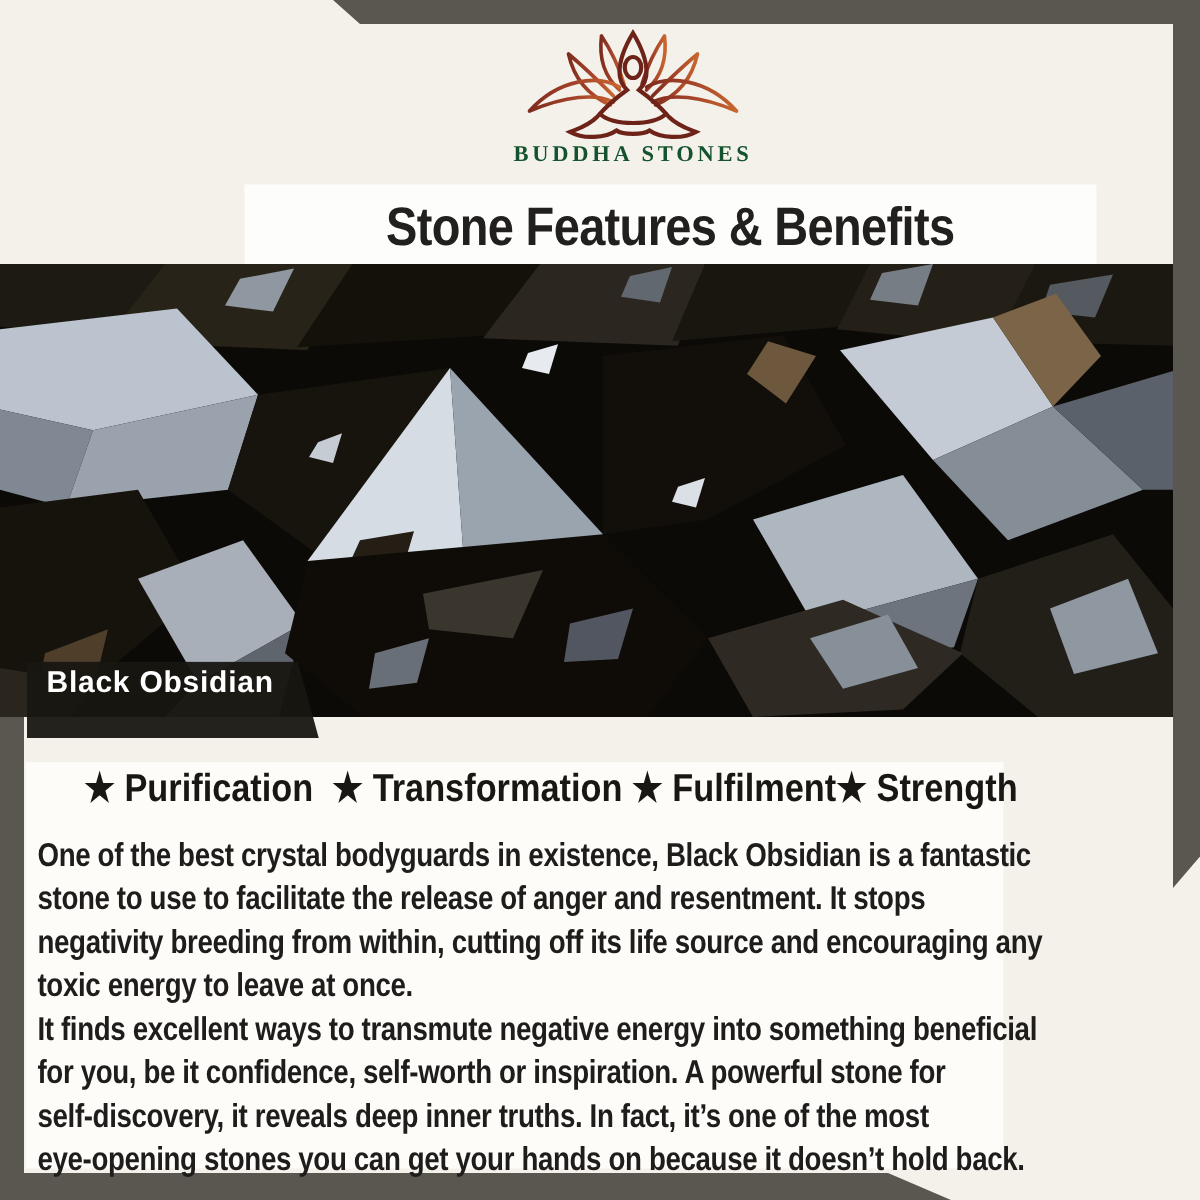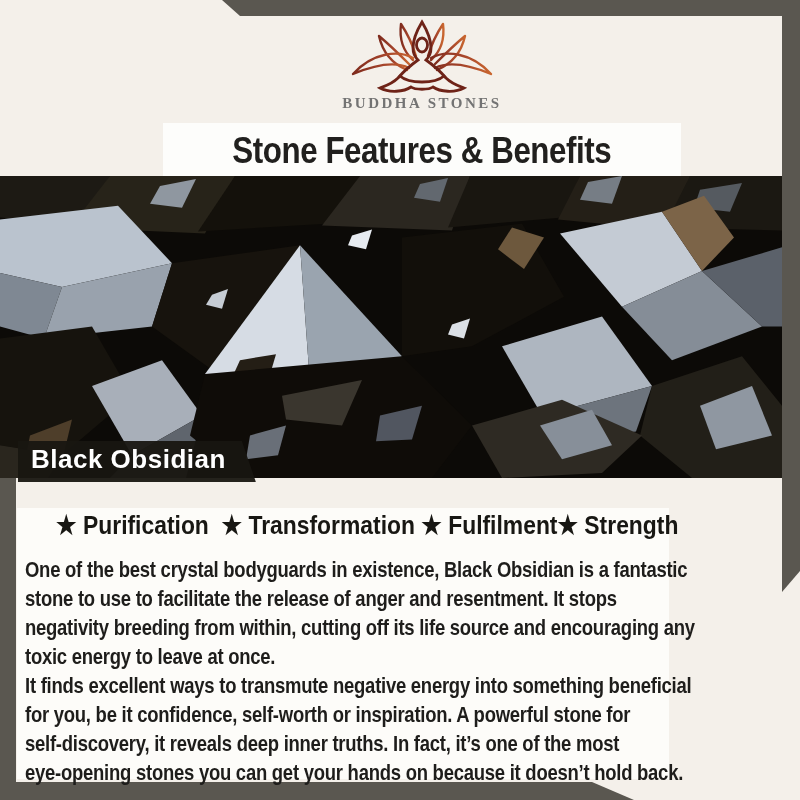--- a/index.html
+++ b/index.html
@@ -14,41 +14,41 @@
   #bar-right  { right:0; top:0; width:18px; height:592px;
                 clip-path:polygon(0 0, 18px 0, 18px 571px, 0 592px); }
   #bar-bottom { left:0; bottom:0; width:800px; height:18px;
                 clip-path:polygon(0 0, 592px 0, 634px 18px, 0 18px); }
   #bar-left   { left:0; top:477px; width:16px; height:323px; }
 
   .logo-wrap { position:absolute; left:332px; top:12px; width:180px; text-align:center; }
   .logo-wrap svg { display:block; margin:0 auto; }
   .brand-name {
     margin-top:1px; font-family:"Liberation Serif", serif;
-    font-size:15px; font-weight:600; letter-spacing:2.5px; color:#737373;
+    font-size:15px; font-weight:600; letter-spacing:2.5px; color:#14532d;
     white-space:nowrap;
   }
 
   .title-band {
-    position:absolute; left:163px; top:123px; width:518px; height:55px;
+    position:absolute; left:163px; top:123px; width:568px; height:55px;
     background:#fdfdfb; display:flex; align-items:center; justify-content:center;
   }
   .title-band h1 {
     margin:0; font-size:36px; font-weight:bold; color:#21201e;
     letter-spacing:-0.5px; white-space:nowrap; transform:scaleX(0.87);
   }
 
   .photo { position:absolute; left:0; top:176px; width:782px; height:302px; background:#0c0a07; }
   .photo svg { display:block; width:100%; height:100%; }
 
   .stone-label {
     position:absolute; left:18px; top:441px;
     background:rgba(24,22,17,0.95); color:#ffffff;
-    font-size:26px; font-weight:bold; letter-spacing:0.5px;
-    padding:3px 30px 7px 13px;
+    font-size:20px; font-weight:bold; letter-spacing:0.5px;
+    padding:3px 30px 25px 13px;
     clip-path:polygon(0 0, calc(100% - 14px) 0, 100% 100%, 0 100%);
   }
 
   .panel { position:absolute; left:17px; top:508px; width:652px; height:271px; background:#fdfcf9; }
   .features-line {
     margin-top:2px; text-align:center;
     font-size:26px; font-weight:bold; color:#181713;
     white-space:pre; transform:scaleX(0.88);
   }
   .description { margin-top:14px; padding-left:8px; }

